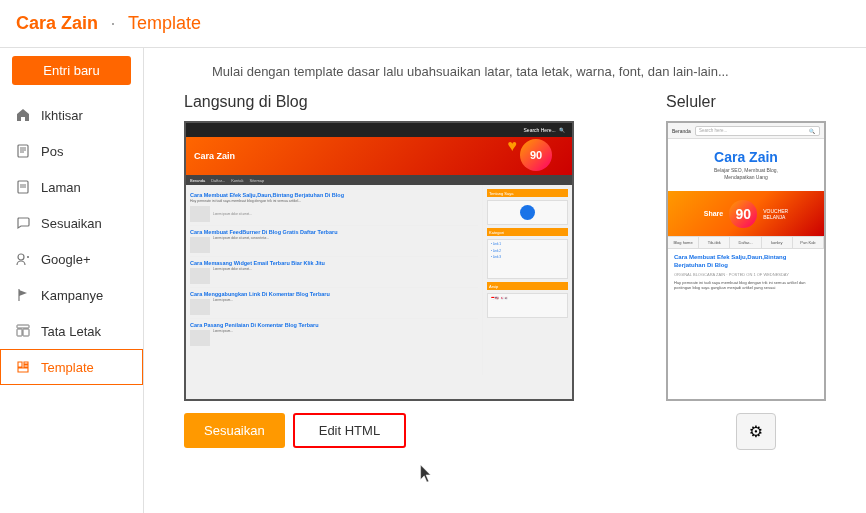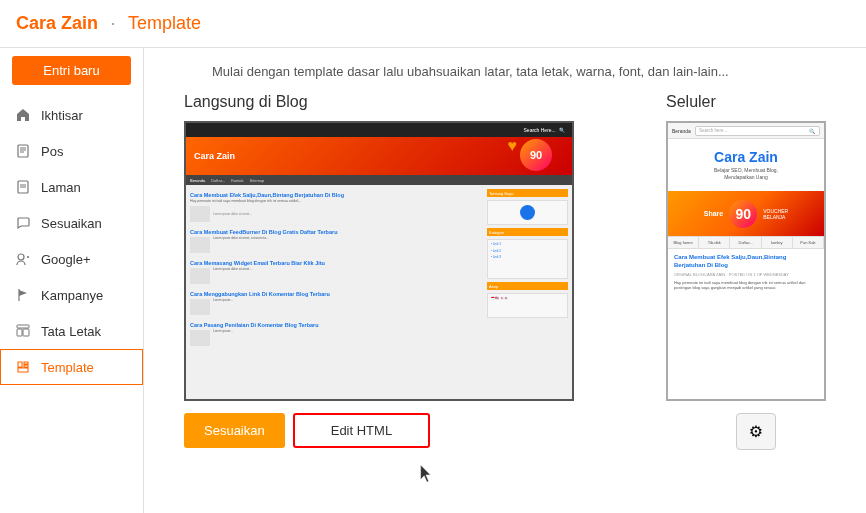--- a/index.html
+++ b/index.html
@@ -219,21 +219,21 @@
       border-radius: 3px;
       padding: 8px 20px;
       font-size: 13px;
       cursor: pointer;
     }
     .btn-edit-html {
       background: white;
       color: #333;
       border: 2px solid #ff0000;
       border-radius: 3px;
-      padding: 8px 36px;
+      padding: 8px 24px;
       font-size: 13px;
       cursor: pointer;
     }
     .gear-btn {
       background: #f5f5f5;
       border: 1px solid #ccc;
       border-radius: 4px;
       padding: 8px 12px;
       cursor: pointer;
       font-size: 16px;

